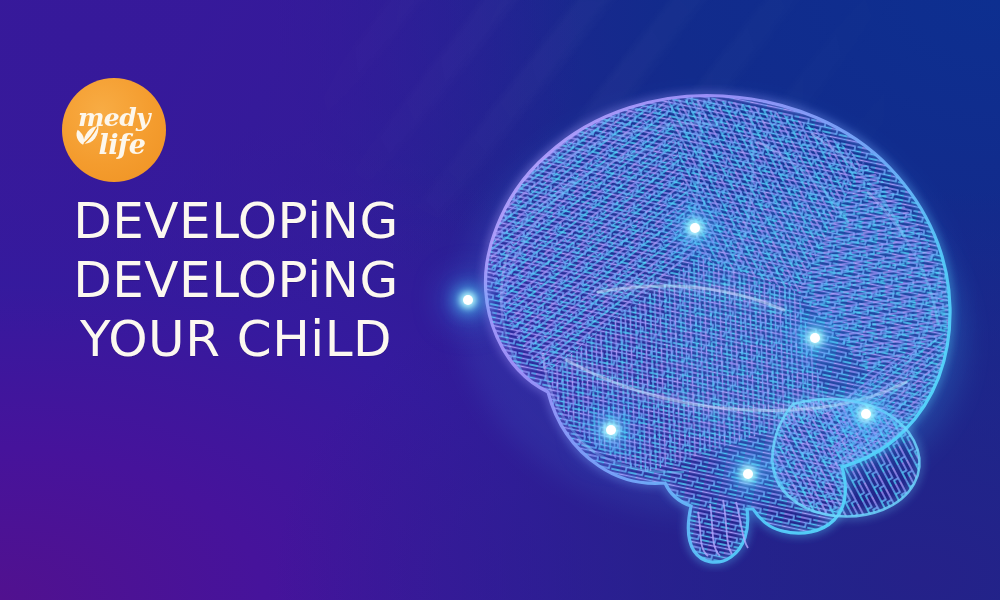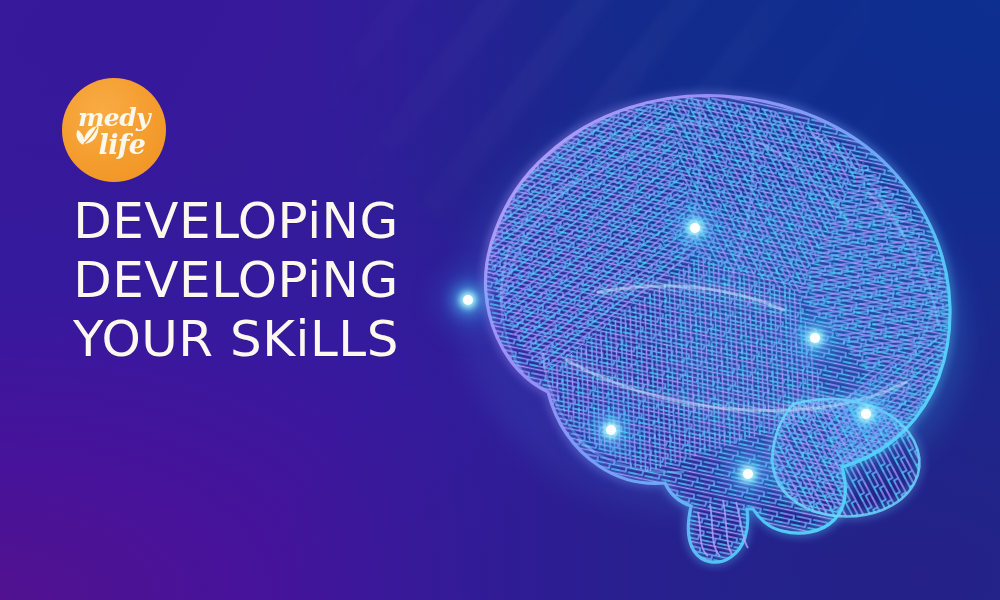--- a/index.html
+++ b/index.html
@@ -302,16 +302,16 @@
         <path d="M-1,11 C-6,6 -6,-1 -2,-5 C2,0 3,7 -1,11 Z" fill="#fdf7ec"></path>
       </g>
       <text class="logo-word" x="52" y="48" text-anchor="middle" font-family="'DejaVu Serif','Liberation Serif',serif" font-size="25" font-weight="700" font-style="italic" letter-spacing="-0.6">medy</text>
       <text class="logo-word" x="60" y="76" text-anchor="middle" font-family="'DejaVu Serif','Liberation Serif',serif" font-size="27" font-weight="700" font-style="italic" letter-spacing="-0.6">life</text>
     </svg>
   </div>
 
   <div id="headline">
     <span class="hl-line">DEVELOPiNG</span>
     <span class="hl-line">DEVELOPiNG</span>
-    <span class="hl-line">YOUR SKiLLS</span>
+    <span class="hl-line">YOUR CHiLD</span>
   </div>
 
 </div>
 
 </body></html>

